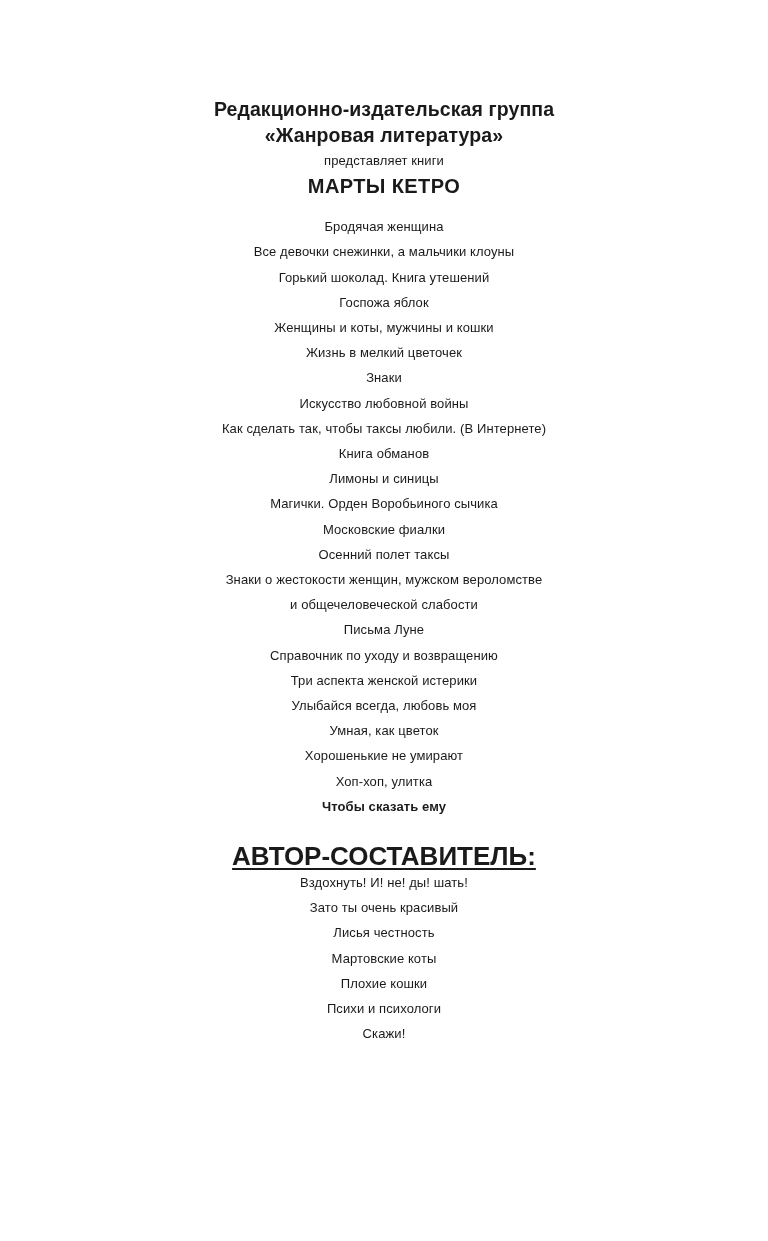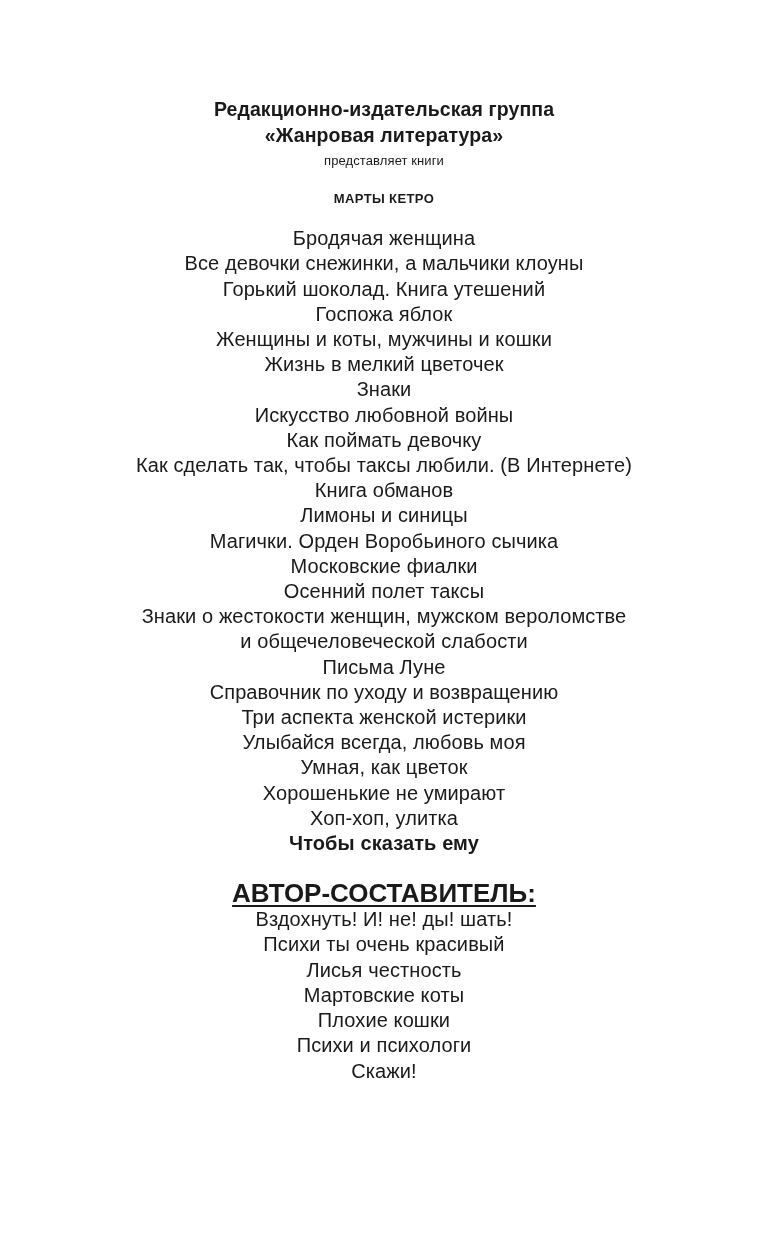--- a/index.html
+++ b/index.html
@@ -18,40 +18,39 @@
     width: 768px;
     height: 1040px;
     box-sizing: border-box;
     padding: 96px 60px 40px 60px;
     display: flex;
     flex-direction: column;
     align-items: center;
   }
   .line {
     text-align: center;
-    font-size: 20px;
+    font-size: 13px;
     line-height: 25.2px;
     letter-spacing: 0.1px;
     white-space: pre-wrap;
   }
   .header-block .line {
     font-size: 13px;
   }
   .header-block .line.imprint-1,
   .header-block .line.imprint-2 {
     font-weight: bold;
     font-size: 19.5px;
     line-height: 26px;
   }
   .header-block .line.author-name {
     font-weight: bold;
-    font-size: 13px;
+    font-size: 20px;
     line-height: 27px;
     letter-spacing: 0.4px;
-    margin-top: 12px;
   }
   .header-block .line.presents {
     font-weight: normal;
   }
   .titles-block {
     margin-top: 14px;
   }
   .titles-block .line.last-bold {
     font-weight: bold;
   }
@@ -82,21 +81,20 @@
 
   <div class="titles-block">
     <div class="line">Бродячая женщина</div>
     <div class="line">Все девочки снежинки, а мальчики клоуны</div>
     <div class="line">Горький шоколад. Книга утешений</div>
     <div class="line">Госпожа яблок</div>
     <div class="line">Женщины и коты, мужчины и кошки</div>
     <div class="line">Жизнь в мелкий цветочек</div>
     <div class="line">Знаки</div>
     <div class="line">Искусство любовной войны</div>
-    <div class="line">Как поймать девочку</div>
     <div class="line">Как сделать так, чтобы таксы любили. (В Интернете)</div>
     <div class="line">Книга обманов</div>
     <div class="line">Лимоны и синицы</div>
     <div class="line">Магички. Орден Воробьиного сычика</div>
     <div class="line">Московские фиалки</div>
     <div class="line">Осенний полет таксы</div>
     <div class="line">Знаки о жестокости женщин, мужском вероломстве</div>
     <div class="line">и общечеловеческой слабости</div>
     <div class="line">Письма Луне</div>
     <div class="line">Справочник по уходу и возвращению</div>
@@ -105,21 +103,21 @@
     <div class="line">Умная, как цветок</div>
     <div class="line">Хорошенькие не умирают</div>
     <div class="line">Хоп-хоп, улитка</div>
     <div class="line last-bold">Чтобы сказать ему</div>
   </div>
 
   <div class="section-heading">АВТОР-СОСТАВИТЕЛЬ:</div>
 
   <div class="compiled-block">
     <div class="line">Вздохнуть! И! не! ды! шать!</div>
-    <div class="line">Психи ты очень красивый</div>
+    <div class="line">Зато ты очень красивый</div>
     <div class="line">Лисья честность</div>
     <div class="line">Мартовские коты</div>
     <div class="line">Плохие кошки</div>
     <div class="line">Психи и психологи</div>
     <div class="line">Скажи!</div>
   </div>
 
 </div>
 
 </body></html>

